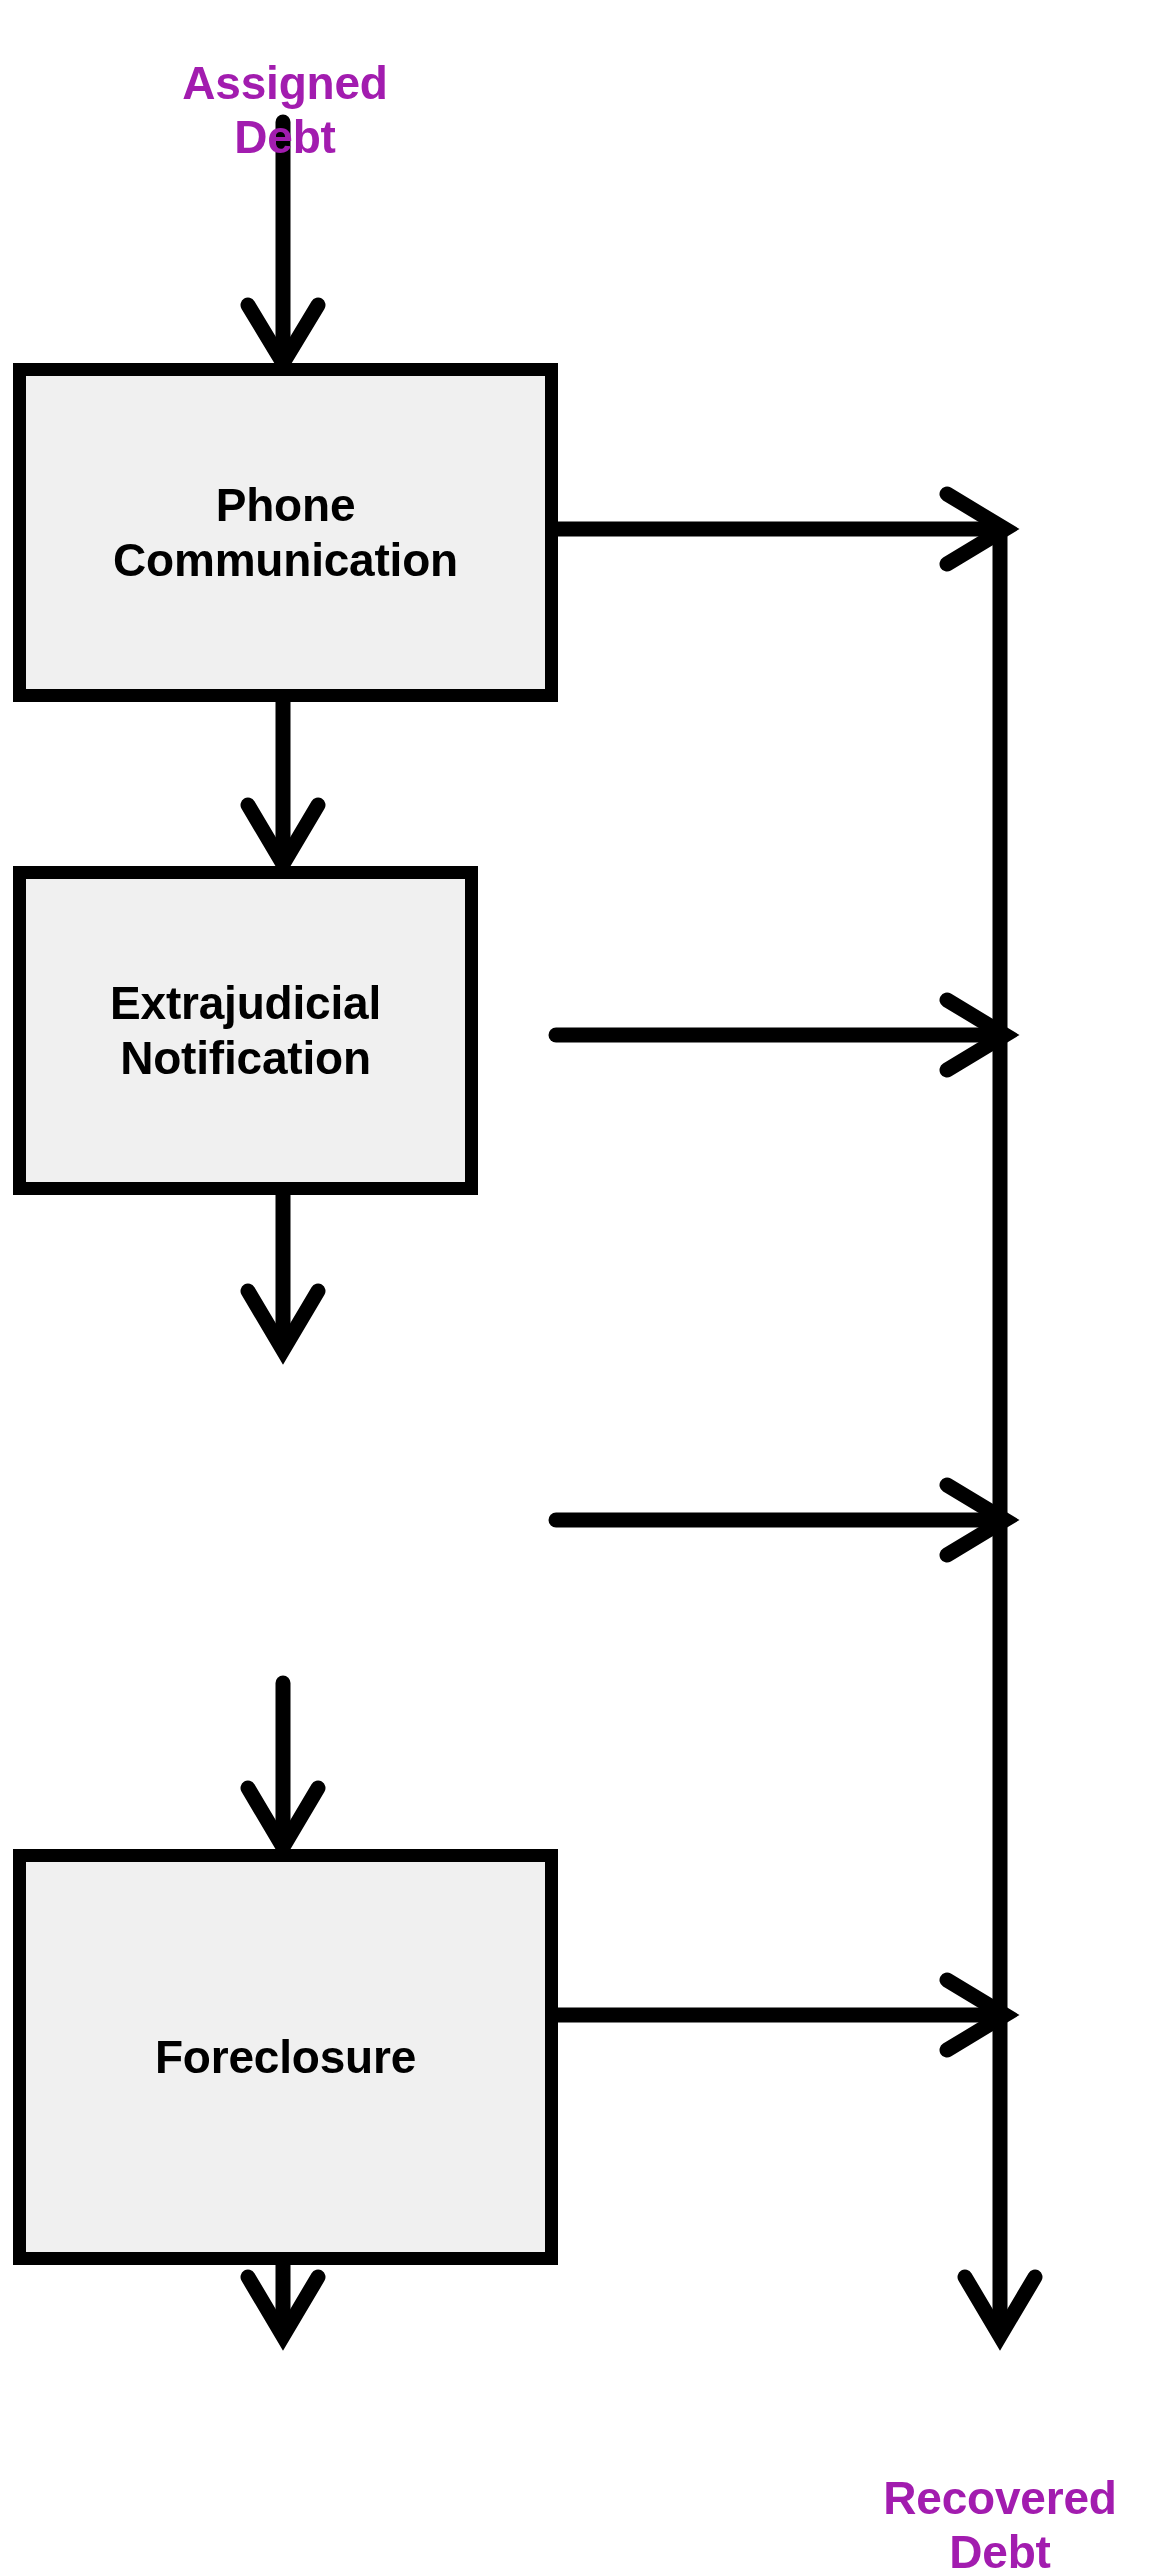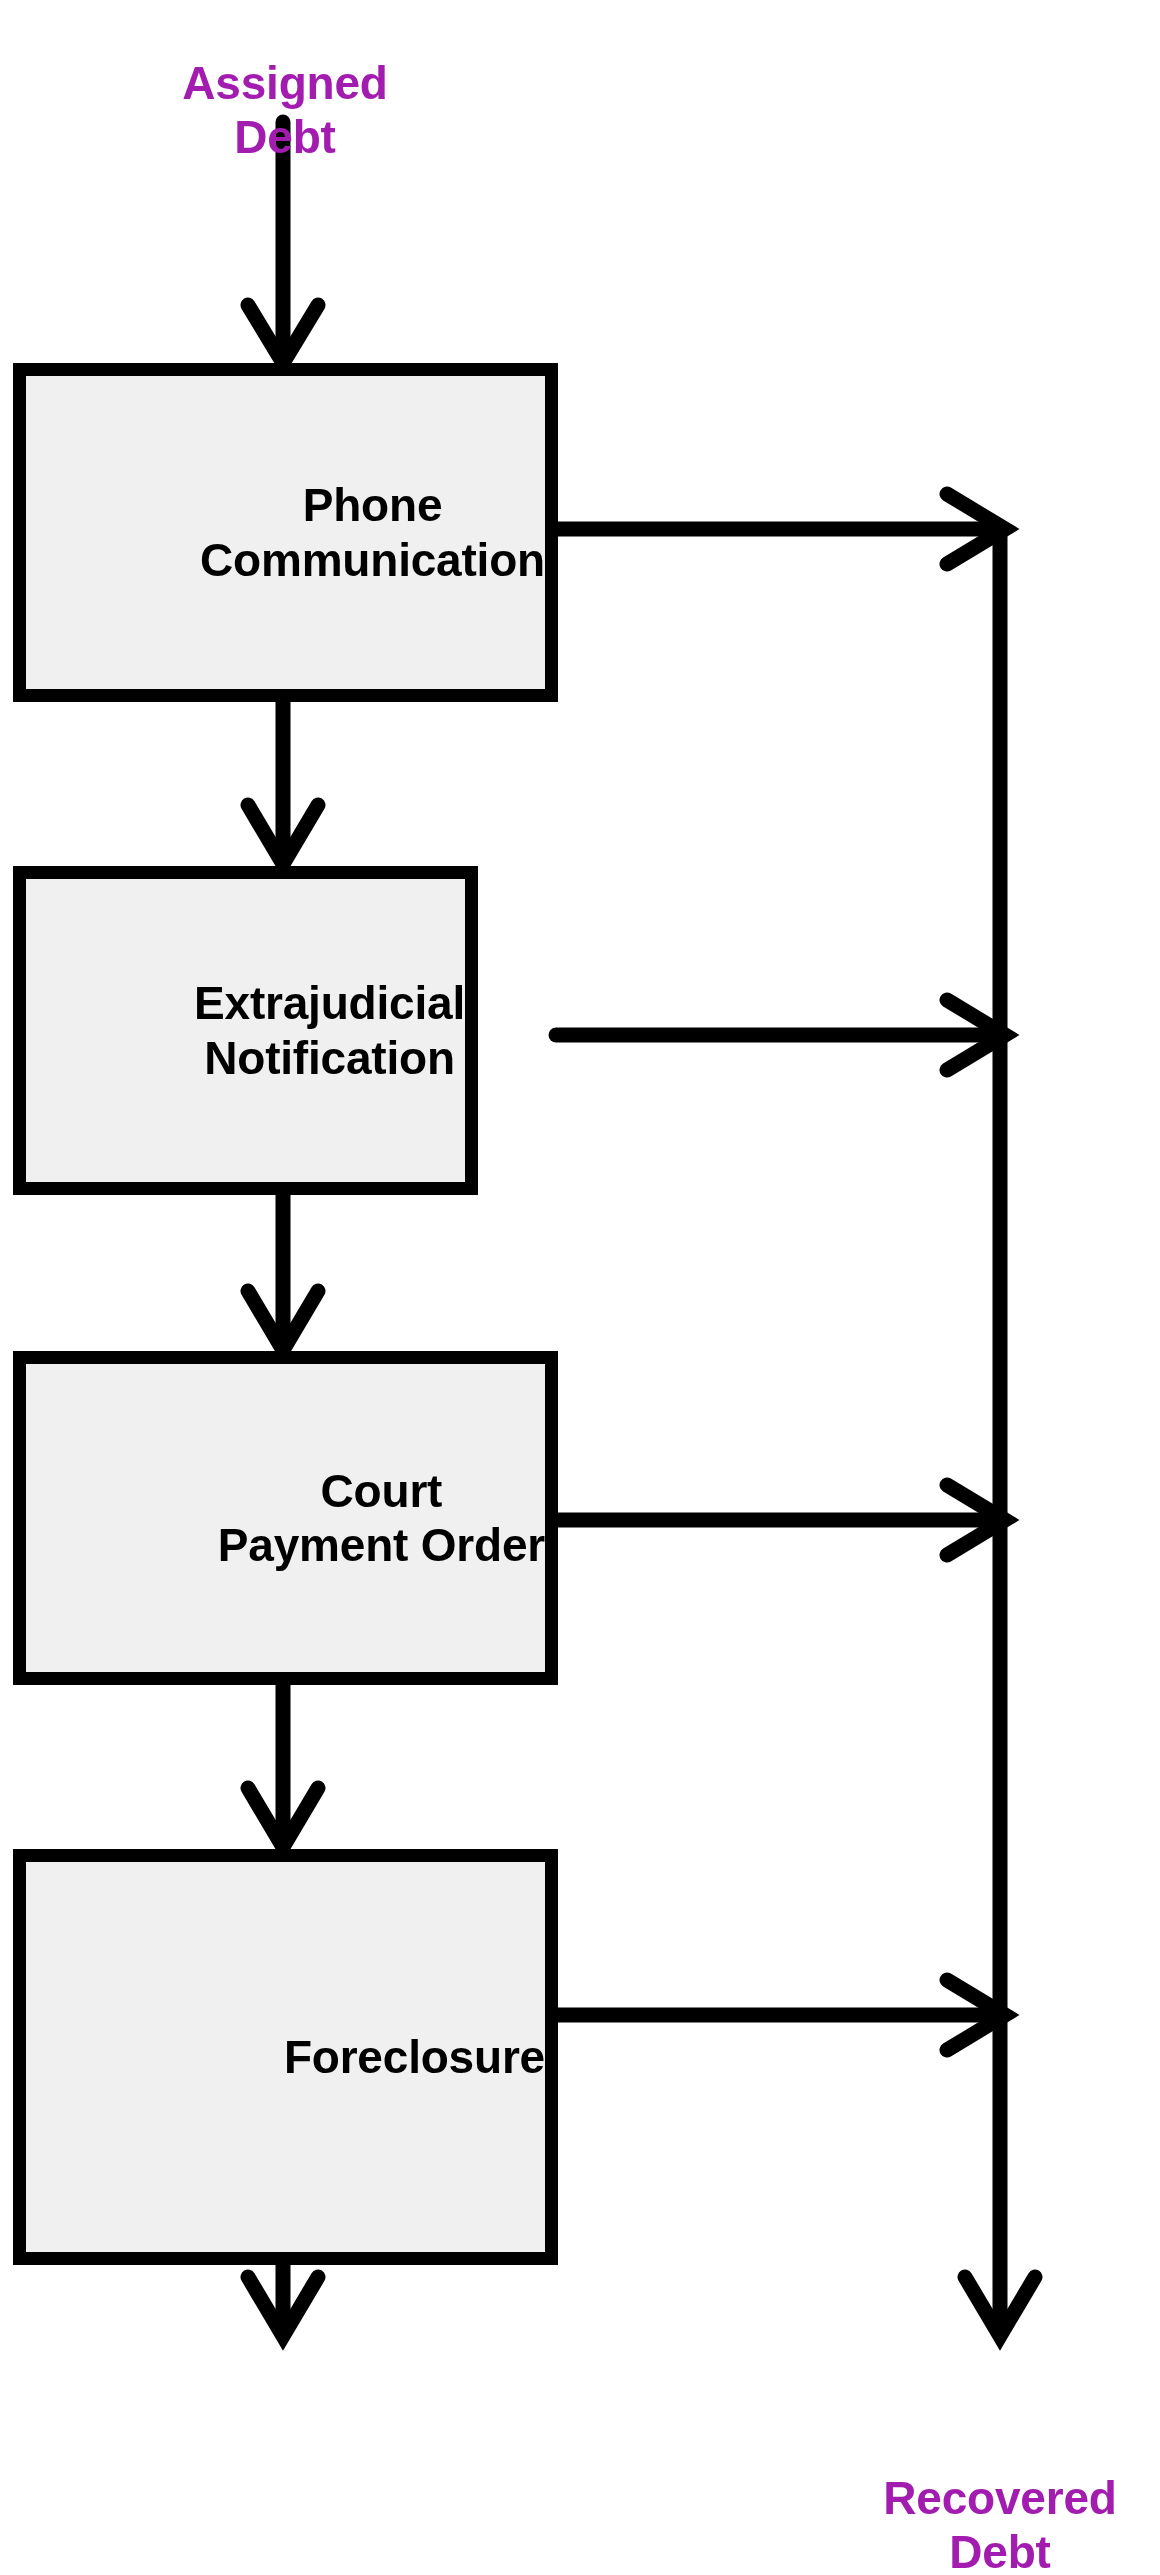--- a/index.html
+++ b/index.html
@@ -14,21 +14,21 @@
   }
   #flow-svg{position:absolute;left:0;top:0;width:1160px;height:2575px;}
 
   .node-box{
     position:absolute;
     box-sizing:border-box;
     background:#f0f0f0;
     border:13px solid #000000;
     display:flex;
     align-items:center;
-    justify-content:flex-end;
+    justify-content:center;
   }
   .node-label{
     font-family:"Liberation Sans", sans-serif;
     font-weight:bold;
     font-size:46px;
     line-height:1.18;
     color:#000000;
     text-align:center;
     white-space:pre-line;
     letter-spacing:-0.2px;
@@ -107,22 +107,18 @@
   <div class="node-box" id="box-phone">
     <span class="node-label">Phone
 Communication</span>
   </div>
 
   <div class="node-box" id="box-extrajudicial">
     <span class="node-label">Extrajudicial
 Notification</span>
   </div>
 
-  <div class="node-box" id="box-court">
-    <span class="node-label">Court
-Payment Order</span>
-  </div>
 
   <div class="node-box" id="box-foreclosure">
     <span class="node-label">Foreclosure</span>
   </div>
 
 </div>
 
 </body></html>

